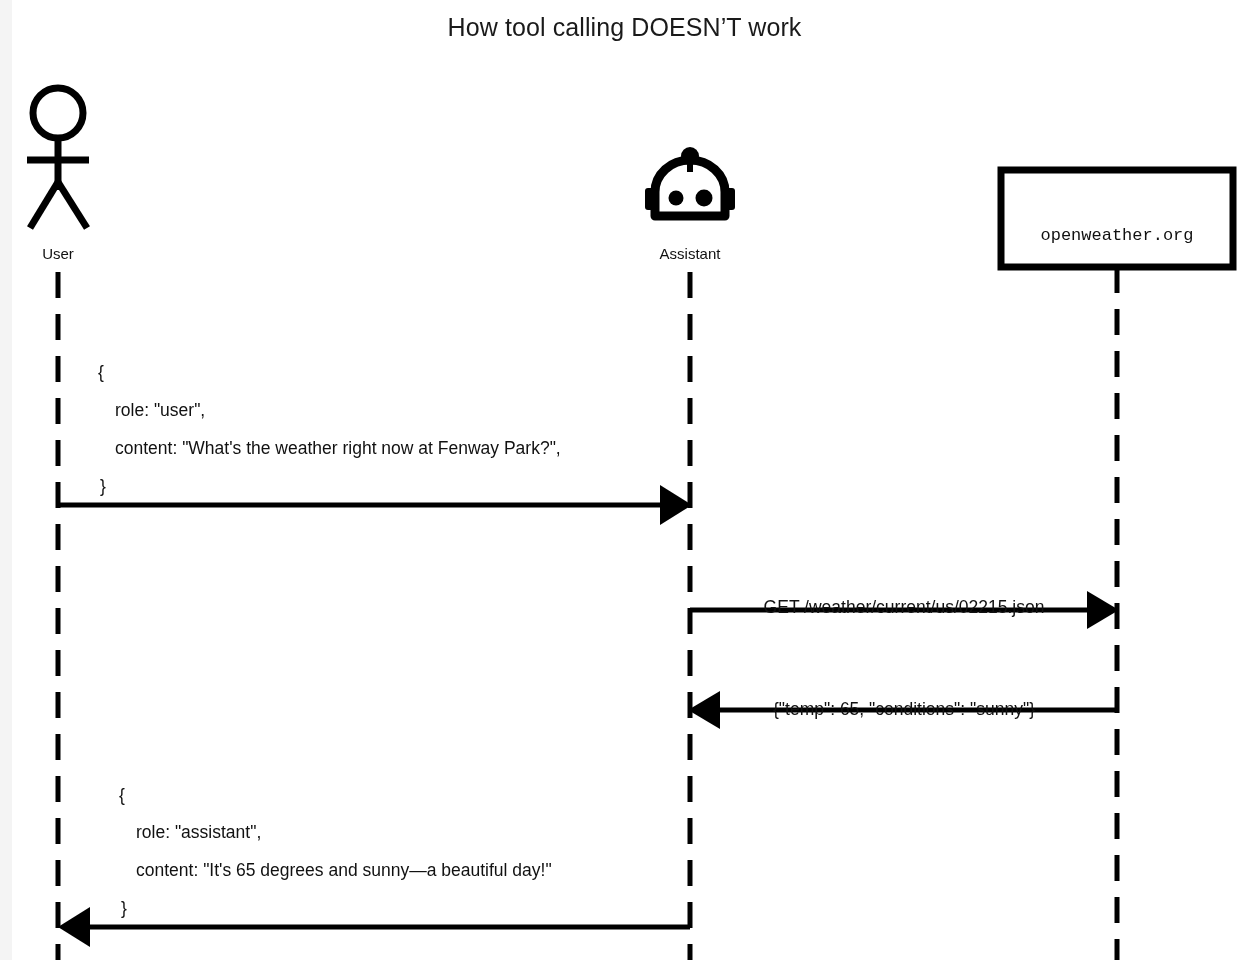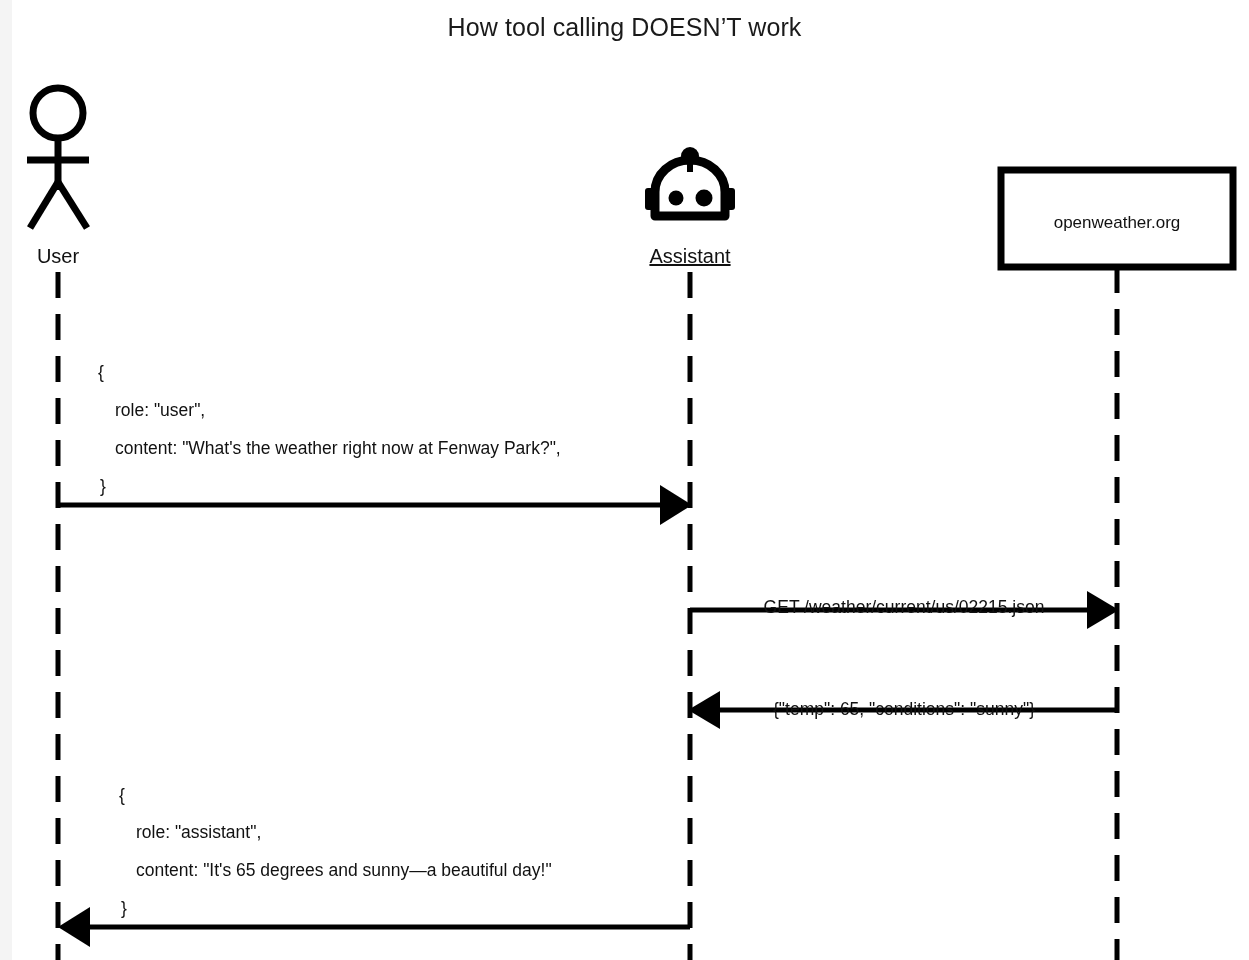--- a/index.html
+++ b/index.html
@@ -37,21 +37,21 @@
     left: 0;
     width: 1249px;
     text-align: center;
     font-size: 25px;
     color: #1a1a1a;
     letter-spacing: 0.1px;
     white-space: nowrap;
   }
   .actor-label {
     position: absolute;
-    font-size: 20px;
+    font-size: 15px;
     color: #111111;
     white-space: nowrap;
     text-align: center;
   }
   .lifeline-box-label {
     position: absolute;
     font-size: 17px;
     color: #111111;
     white-space: nowrap;
     text-align: center;
@@ -127,23 +127,23 @@
     </g>
 
     <g>
       <line x1="690" y1="927" x2="84" y2="927" stroke="#000000" stroke-width="5"></line>
       <polygon points="90,907 58,927 90,947" fill="#000000"></polygon>
     </g>
   </svg>
 
   <div class="actor-label" style="left:0px; top:245px; width:116px;">User</div>
 
-  <div class="actor-label" style="left:610px; top:245px; width:160px;text-decoration:underline;">Assistant</div>
+  <div class="actor-label" style="left:610px; top:245px; width:160px;">Assistant</div>
 
-  <div class="lifeline-box-label" style="left:1001px; top:213px; width:232px;">openweather.org</div>
+  <div class="lifeline-box-label" style="left:1001px; top:226px; width:232px;font-family:Liberation Mono, monospace;">openweather.org</div>
 
   <div style="position:absolute;left:0;top:0;">
     <div class="msg-block-line" style="left:98px; top:364px;">{</div>
     <div class="msg-block-line" style="left:115px; top:402px;">role: "user",</div>
     <div class="msg-block-line" style="left:115px; top:440px;">content: "What's the weather right now at Fenway Park?",</div>
     <div class="msg-block-line" style="left:100px; top:478px;">}</div>
   </div>
 
   <div class="msg-text" style="left:690px; top:575px; width:428px; text-align:center;">GET /weather/current/us/02215.json</div>
 

